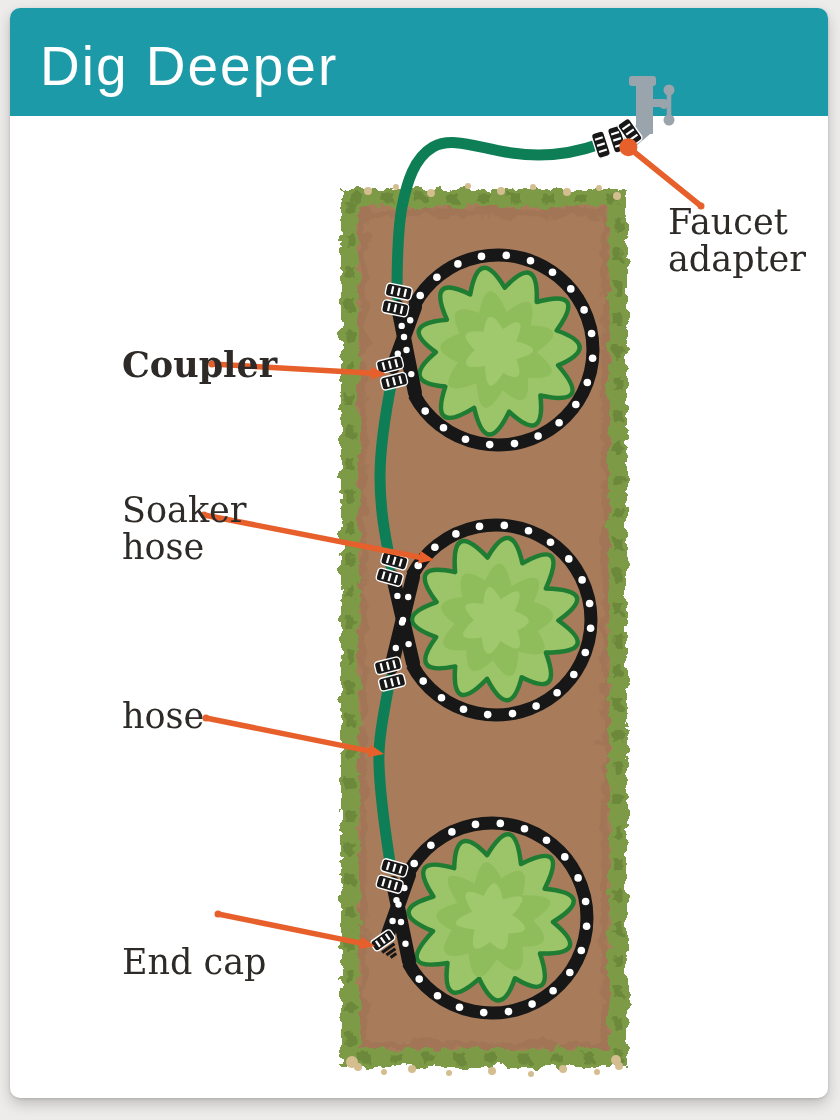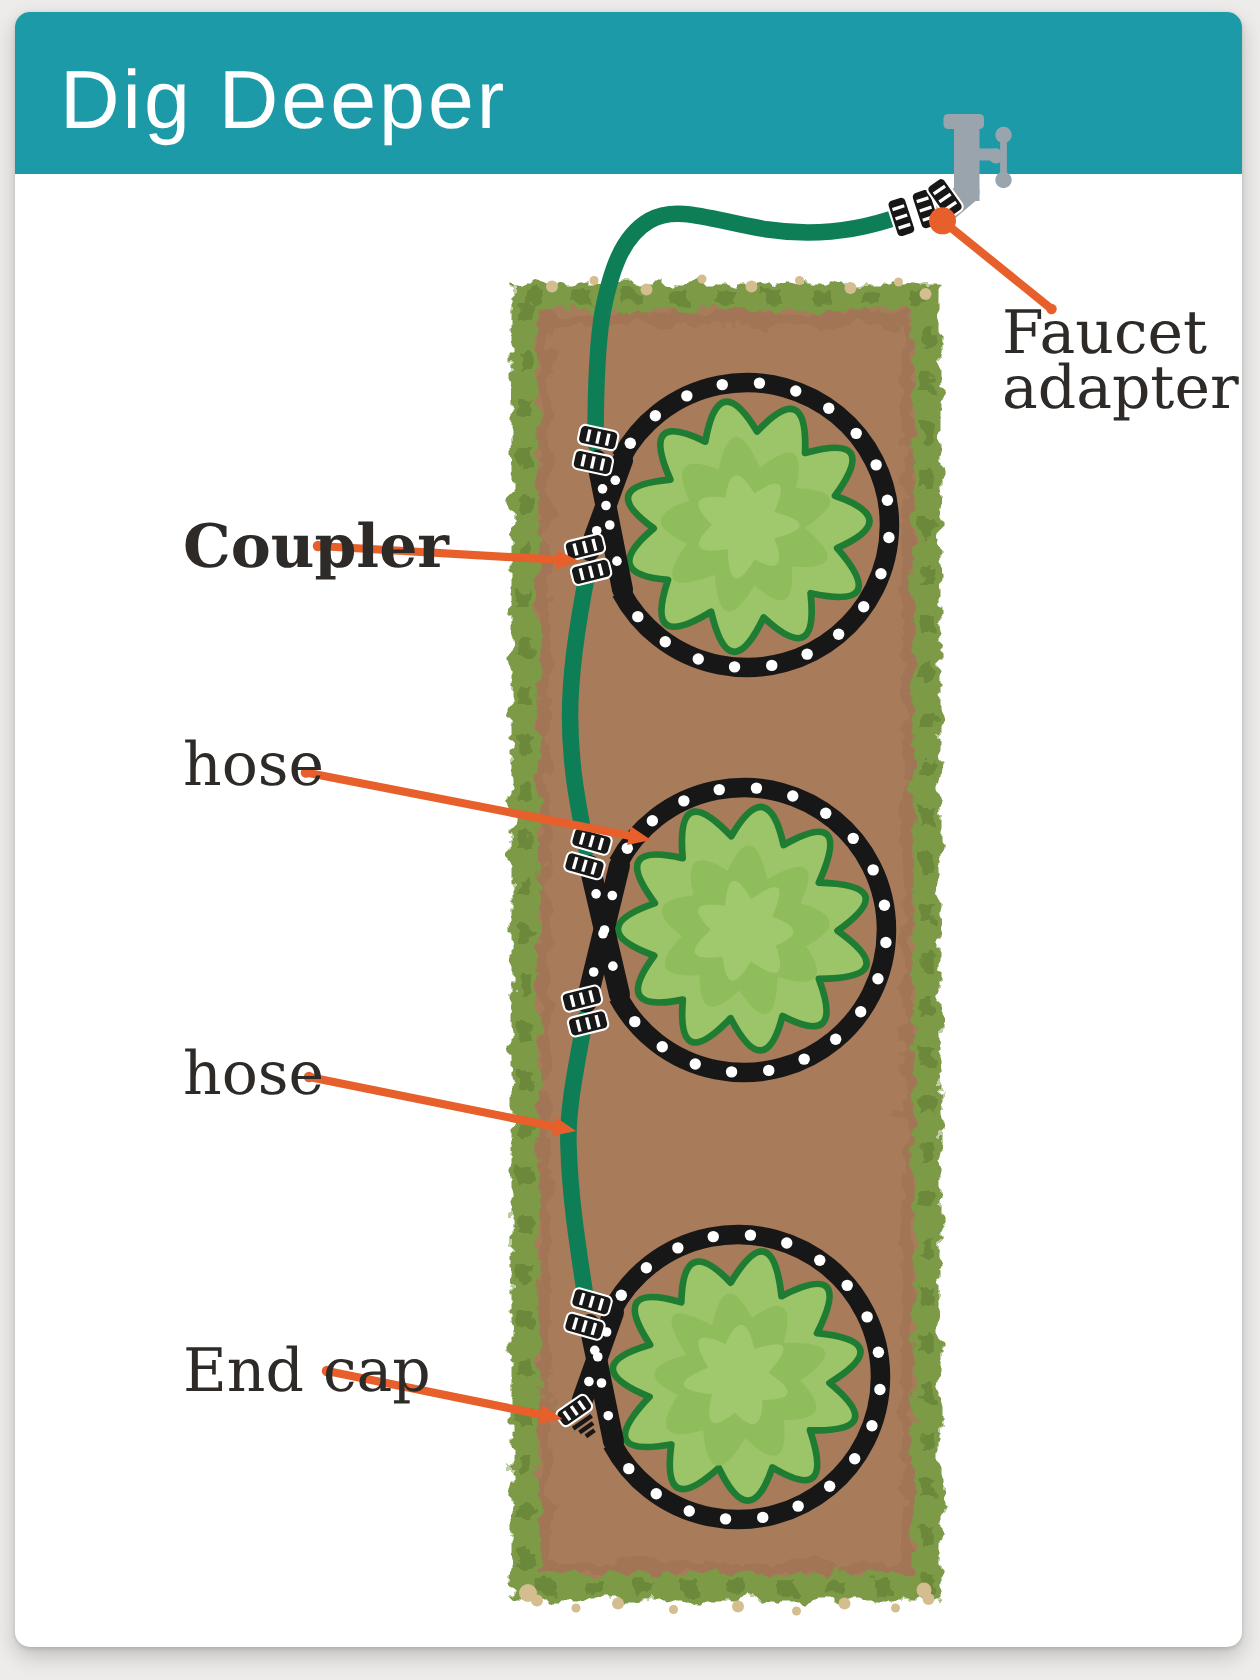--- a/index.html
+++ b/index.html
@@ -5,21 +5,21 @@
   html,body{margin:0;padding:0;}
   body{width:840px;height:1120px;overflow:hidden;font-family:"Liberation Sans",sans-serif;}
   .page{position:relative;width:840px;height:1120px;background:var(--page-background,#edecea);}
   .card{position:absolute;left:10px;top:8px;width:818px;height:1090px;background:var(--card-white,#fff);
         border-radius:10px;box-shadow:0 6px 14px rgba(0,0,0,.20),0 1px 3px rgba(0,0,0,.12);}
   .header{position:absolute;left:0;top:0;width:100%;height:108px;background:var(--header-teal,#1c9aa7);
           border-radius:10px 10px 0 0;text-align:center;}
   .title{position:absolute;left:30px;top:30px;margin:0;color:#fff;font-family:"Liberation Sans",sans-serif;
          font-size:55px;font-weight:400;letter-spacing:2px;line-height:56px;}
   svg.scene{position:absolute;left:0;top:0;width:818px;height:1090px;pointer-events:none;}
-  .label{position:absolute;font-family:"DejaVu Serif",serif;font-size:40px;line-height:37px;
+  .label{position:absolute;font-family:"DejaVu Serif",serif;font-size:35px;line-height:37px;
          color:var(--label-text,#2d2a27);white-space:nowrap;}
   .label span{display:block;}
   
   .soil{fill:var(--soil-brown,#a87b5a);}
   .hedge{stroke:var(--hedge-green,#7d9a46);}
   .hedge-dark{stroke:var(--hedge-dark-green,#5e7c33);}
   .tan{fill:var(--hedge-tan,#d4bd8f);}
   .hoseg{stroke:var(--garden-hose-green,#0d7e55);}
   .ringk{stroke:var(--soaker-hose-black,#171717);}
   .fitk{fill:var(--soaker-hose-black,#171717);}
@@ -314,22 +314,23 @@
     </svg>
 
     <div class="label" style="left:658px;top:196px;">
       <span>Faucet</span>
       <span>adapter</span>
     </div>
     <div class="label" style="left:112px;top:338px;font-weight:bold;">
       <span>Coupler</span>
     </div>
     <div class="label" style="left:112px;top:484px;">
+      <span>Soaker</span>
       <span>hose</span>
     </div>
     <div class="label" style="left:112px;top:690px;">
       <span>hose</span>
     </div>
-    <div class="label" style="left:112px;top:888px;">
+    <div class="label" style="left:112px;top:936px;">
       <span>End cap</span>
     </div>
   </div>
 </div>
 
 </body></html>

